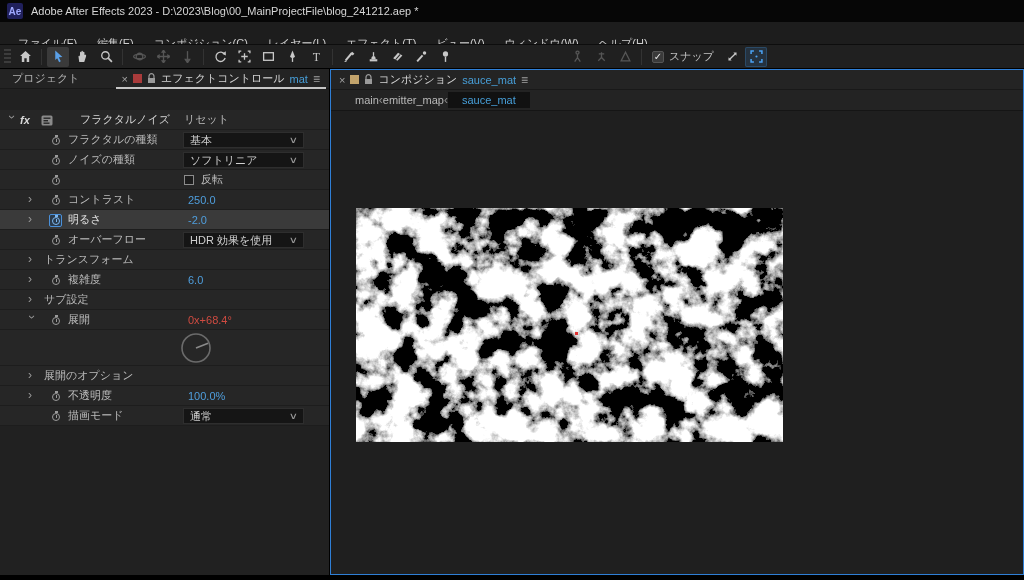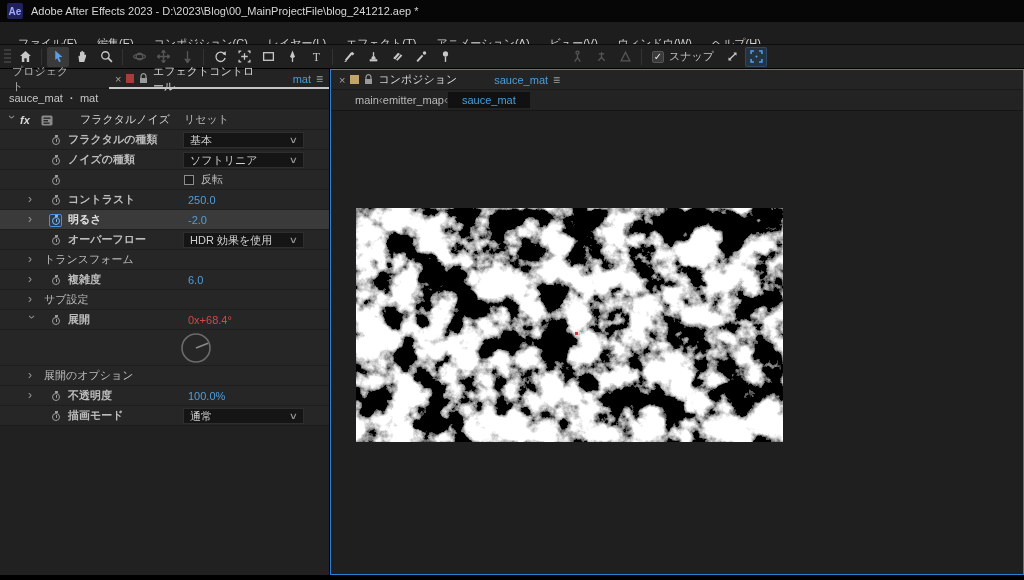--- a/index.html
+++ b/index.html
@@ -46,21 +46,21 @@
 
   
   .tabstrip { height:20px; background:#232323; display:flex; align-items:center; position:relative;
     border-bottom:1px solid #191919; }
   .tab-inactive { color:#b0b0b0; padding:0 12px; }
   .tab-active { display:flex; align-items:center; gap:5px; height:20px; padding:0 6px; position:relative; }
   .tab-underline { position:absolute; left:0; right:0; bottom:0px; height:2px; background:#c6c6c6; }
   .tab-close { color:#a2a2a2; font-size:11px; }
   .tab-square { width:9px; height:9px; }
   .tab-title { color:#d4d4d4; }
-  .tab-target { color:#479fd9;margin-left:32px; }
+  .tab-target { color:#479fd9; }
   .tab-menu { color:#a2a2a2; font-size:12px; }
   .lock-icon svg { display:block; }
 
   .source-row { height:20px; display:flex; align-items:center; padding-left:9px; color:#c6c6c6;
     background:#212121; border-bottom:1px solid #1a1a1a; }
 
   
   .rows { position:absolute; left:0; top:41px; right:0; }
   .erow { height:20px; display:flex; align-items:center; position:relative; background:#262626;
     border-bottom:1px solid #1d1d1d; }
@@ -73,21 +73,21 @@
   .effect-badge { position:absolute; left:41px; top:5px; }
   .ename { position:absolute; left:60px; color:#d6d6d6;margin-left:20px; }
   .sw-wrap { position:absolute; left:49px; top:4px; width:13px; height:13px; display:flex;
     align-items:center; justify-content:center; }
   .sw-wrap.kf { border:1px solid #4a90d9; border-radius:2px; background:#2a3b4d; }
   .sw { position:relative; width:8px; height:8px; border:1px solid #9a9a9a; border-radius:50%; }
   .sw::before { content:""; position:absolute; top:-3px; left:2px; width:3px; height:2px; background:#9a9a9a; }
   .sw::after { content:""; position:absolute; left:3px; top:1px; width:1px; height:3px; background:#9a9a9a; }
   .sw-wrap.kf .sw, .sw-wrap.kf .sw::before, .sw-wrap.kf .sw::after { border-color:#7fb8ef; background-color:transparent; }
   .sw-wrap.kf .sw::before, .sw-wrap.kf .sw::after { background:#7fb8ef; }
-  .plabel { position:absolute; left:68px; color:#bdbdbd;font-weight:bold; }
+  .plabel { position:absolute; left:68px; color:#bdbdbd; }
   .glabel { position:absolute; left:44px; color:#bdbdbd; }
   .pvalue { position:absolute; left:188px; color:#4f9edd; }
   .pvalue.red { color:#cf4b41; }
   .reset-link { position:absolute; left:184px; color:#bdbdbd; }
   .dd { position:absolute; left:183px; top:2px; width:121px; height:16px; background:#151515;
     border:1px solid #2e2e2e; display:flex; align-items:center; padding:0 6px; color:#d0d0d0; }
   .dd .chev { margin-left:auto; color:#9a9a9a; font-size:9px; transform:scaleX(1.4); }
   .cb-box { position:absolute; left:184px; top:5px; width:10px; height:10px; border:1px solid #8c8c8c;
     background:#1c1c1c; }
   .cb-label { position:absolute; left:201px; color:#bdbdbd; }
@@ -114,21 +114,20 @@
     <div class="ae-badge">Ae</div>
     <div class="title-text">Adobe After Effects 2023 - D:\2023\Blog\00_MainProjectFile\blog_241212.aep *</div>
   </div>
 
   <div class="menubar">
     <div class="menu-item">ファイル(F)</div>
     <div class="menu-item">編集(E)</div>
     <div class="menu-item">コンポジション(C)</div>
     <div class="menu-item">レイヤー(L)</div>
     <div class="menu-item">エフェクト(T)</div>
-    <div class="menu-item">アニメーション(A)</div>
     <div class="menu-item">ビュー(V)</div>
     <div class="menu-item">ウィンドウ(W)</div>
     <div class="menu-item">ヘルプ(H)</div>
   </div>
 
   <div class="toolbar" id="toolbar">
       <span class="tb-grip"></span>
       <span class="tb-btn">
         <svg width="13" height="13" viewBox="0 0 12 12">
           <path class="f" d="M6 1 L11 5.6 H9.4 V11 H7.1 V7.6 H4.9 V11 H2.6 V5.6 H1 Z" fill="#c8c8c8"></path>
@@ -280,21 +279,20 @@
               <rect x="1" y="5" width="7" height="5" fill="#9a9a9a"></rect>
             </svg>
         </span>
         <span class="tab-title">エフェクトコントロール</span>
         <span class="tab-target">mat</span>
         <span class="tab-menu">≡</span>
         <span class="tab-underline"></span>
       </div>
     </div>
 
-    <div class="source-row">sauce_mat ・ mat</div>
 
     <div class="rows">
 
       <div class="erow">
         <span class="exp open hdr">›</span>
         <span class="fx-label">fx</span>
         <span class="effect-badge">
           <svg width="12" height="11" viewBox="0 0 12 11">
               <rect x="0.5" y="0.5" width="11" height="10" rx="1.5" fill="#8a8a8a"></rect>
               <rect x="2.5" y="2.5" width="7" height="1.4" fill="#262626"></rect>

